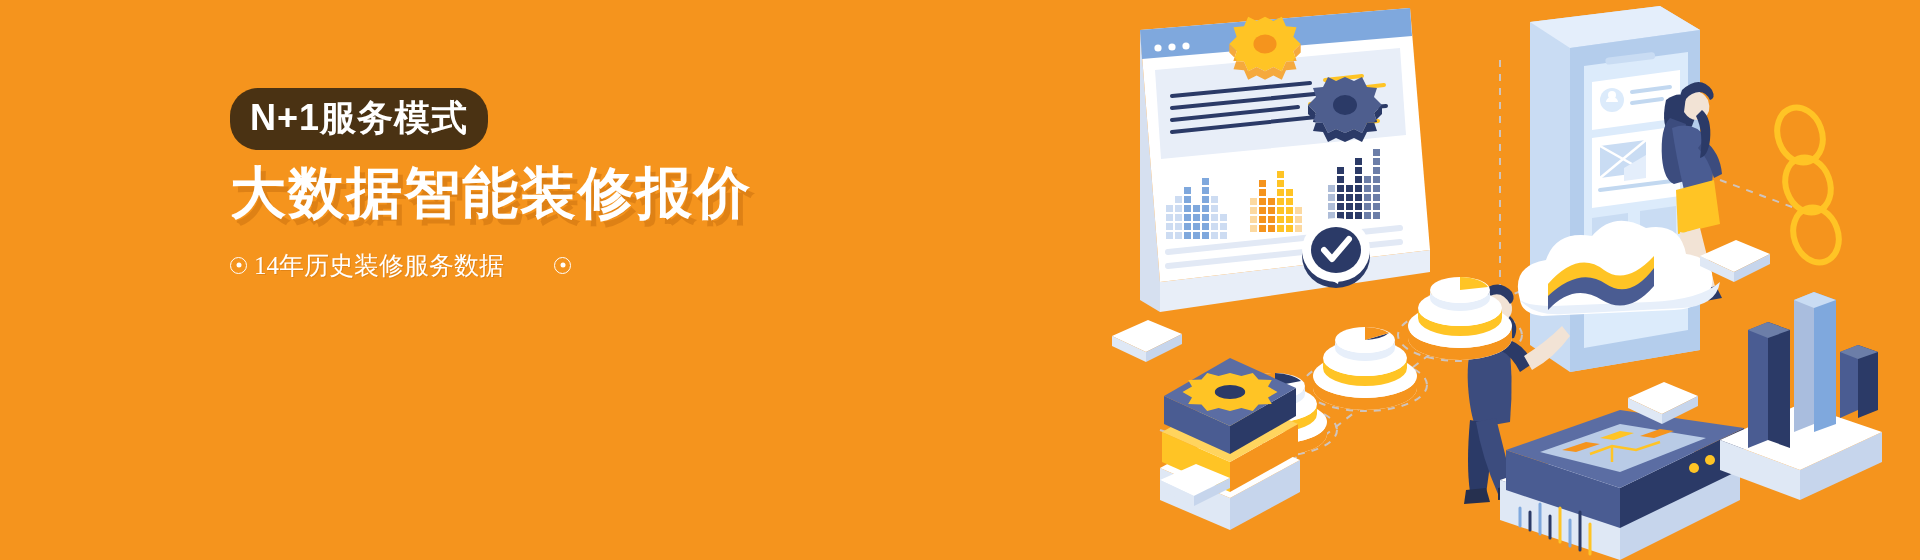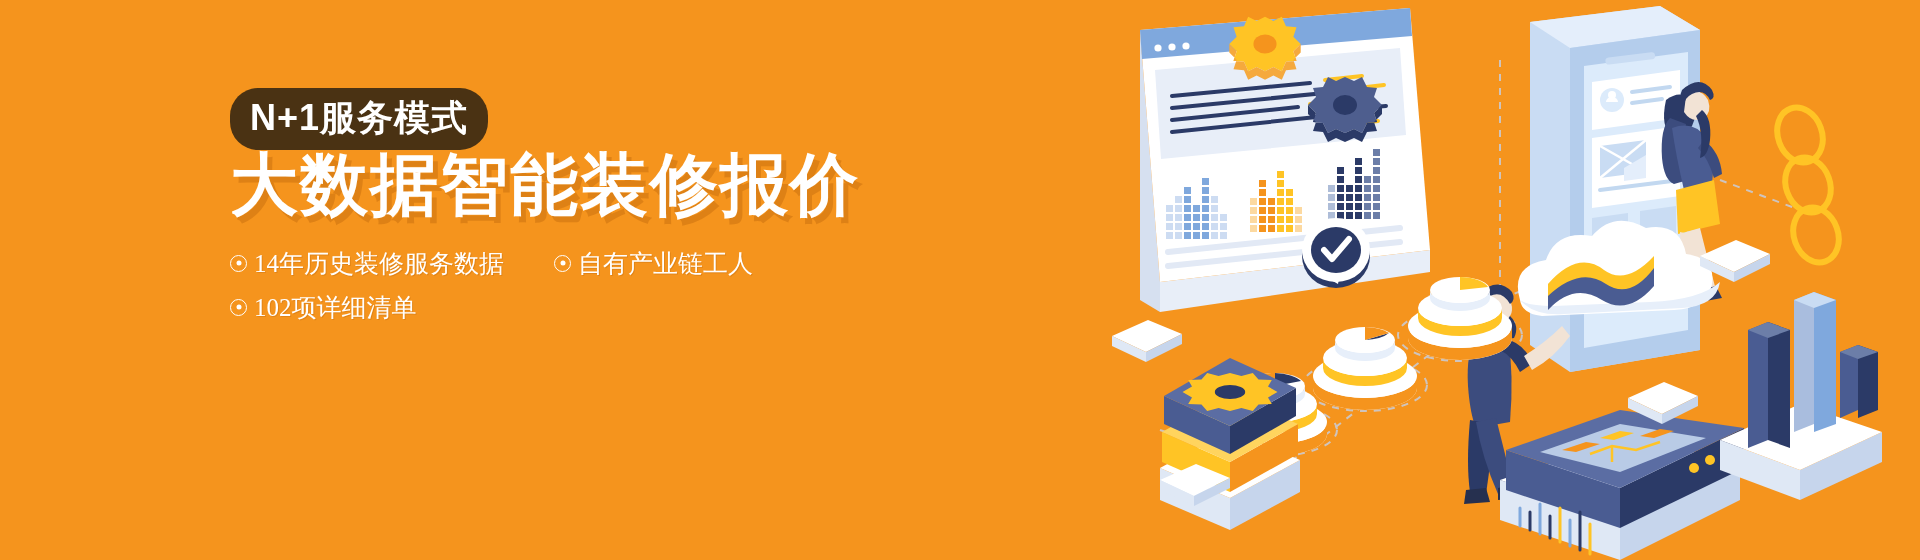--- a/index.html
+++ b/index.html
@@ -30,24 +30,25 @@
     font-family:"Liberation Sans", sans-serif;
     font-weight:bold;
     font-size:36px;
     line-height:1;
     letter-spacing:1px;
     padding:12px 20px 14px 20px;
     border-radius:28px;
     white-space:nowrap;
   }
   .headline {
+    margin-top:14px;
     color:#ffffff;
     font-family:"Liberation Sans", sans-serif;
     font-weight:bold;
-    font-size:68px;
+    font-size:56px;
     line-height:1.02;
     letter-spacing:2px;
     white-space:nowrap;
     text-shadow:5px 6px 0 rgba(180,95,10,0.35);
   }
   .bullets {
     margin-top:22px;
     display:grid;
     grid-template-columns:320px auto;
     grid-auto-rows:44px;
@@ -99,27 +100,22 @@
 
     <div class="bullets">
 
       <div class="bullet">
         <span class="dot"></span>
         <span>14年历史装修服务数据</span>
       </div>
 
       <div class="bullet">
         <span class="dot"></span>
-        <span>自有产业链工人</span>
       </div>
 
-      <div class="bullet">
-        <span class="dot"></span>
-        <span>102项详细清单</span>
-      </div>
 
 
 
       <div></div>
 
     </div>
   </div>
 
   <div class="illustration">
   <svg viewBox="0 0 820 560" xmlns="http://www.w3.org/2000/svg">

